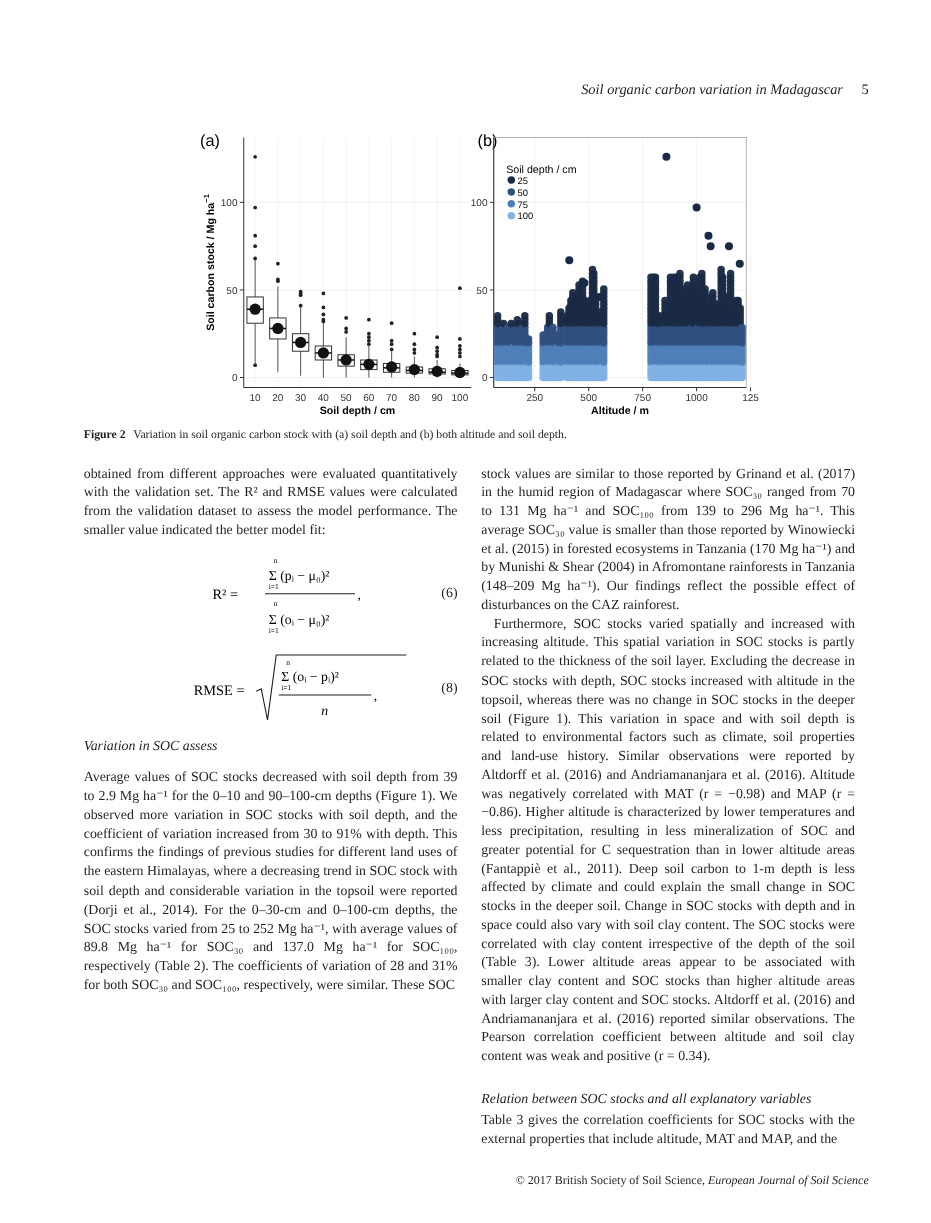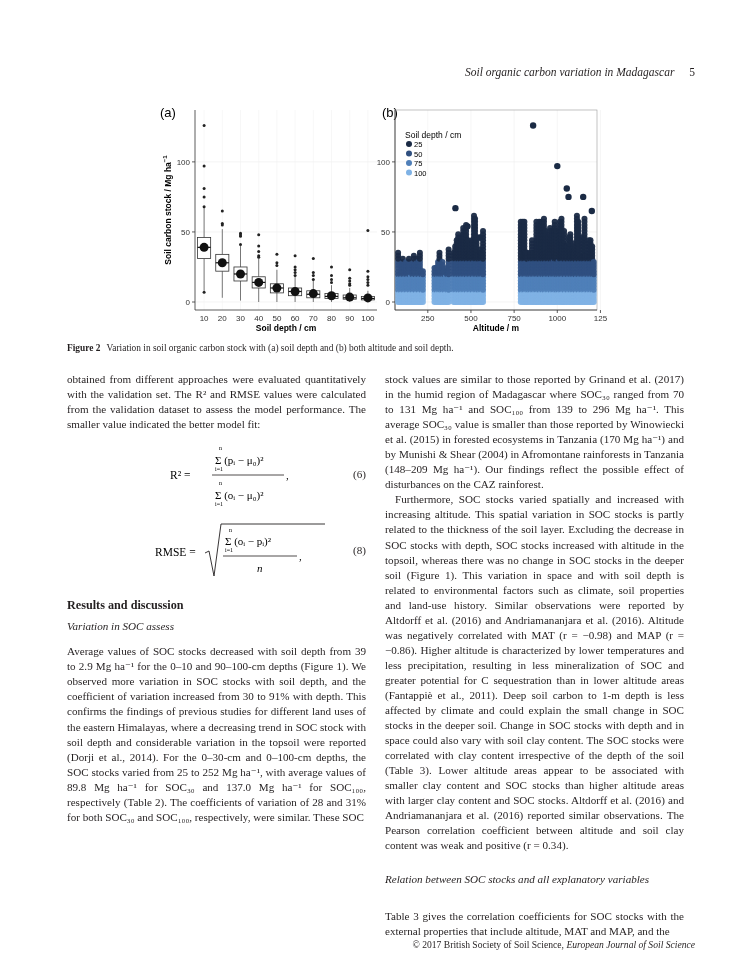--- a/index.html
+++ b/index.html
@@ -2056,27 +2056,26 @@
       <path d="M 50 33 L 54 31 L 59 56 L 66 4 L 170 4" fill="none" stroke="#231f20" stroke-width="0.9"></path>
       <text x="74" y="12" font-size="6" font-family="Liberation Serif, serif">n</text>
       <text id="eq11num" x="70" y="25" font-size="11" font-family="Liberation Serif, serif">Σ (oᵢ − pᵢ)²</text>
       <text x="70" y="32" font-size="6" font-family="Liberation Serif, serif">i=1</text>
       <line x1="68" y1="36" x2="142" y2="36" stroke="#231f20" stroke-width="0.8"></line>
       <text x="144" y="40" font-size="11">,</text>
       <text id="eq11den" x="102" y="52" font-size="11" font-style="italic" font-family="Liberation Serif, serif">n</text>
     </svg>
     <span class="eqnum">(8)</span>
   </div>
-  <div class="h1">Results and discussion</div>
   <div class="h2">Variation in SOC assess</div>
   <p>Average values of SOC stocks decreased with soil depth from 39 to 2.9 Mg ha⁻¹ for the 0–10 and 90–100-cm depths (Figure 1). We observed more variation in SOC stocks with soil depth, and the coefficient of variation increased from 30 to 91% with depth. This confirms the findings of previous studies for different land uses of the eastern Himalayas, where a decreasing trend in SOC stock with soil depth and considerable variation in the topsoil were reported (Dorji et al., 2014). For the 0–30-cm and 0–100-cm depths, the SOC stocks varied from 25 to 252 Mg ha⁻¹, with average values of 89.8 Mg ha⁻¹ for SOC₃₀ and 137.0 Mg ha⁻¹ for SOC₁₀₀, respectively (Table 2). The coefficients of variation of 28 and 31% for both SOC₃₀ and SOC₁₀₀, respectively, were similar. These SOC</p>
 </div>
 
 <div class="col right">
   <p>stock values are similar to those reported by Grinand et al. (2017) in the humid region of Madagascar where SOC₃₀ ranged from 70 to 131 Mg ha⁻¹ and SOC₁₀₀ from 139 to 296 Mg ha⁻¹. This average SOC₃₀ value is smaller than those reported by Winowiecki et al. (2015) in forested ecosystems in Tanzania (170 Mg ha⁻¹) and by Munishi &amp; Shear (2004) in Afromontane rainforests in Tanzania (148–209 Mg ha⁻¹). Our findings reflect the possible effect of disturbances on the CAZ rainforest.</p>
   <p class="indent">Furthermore, SOC stocks varied spatially and increased with increasing altitude. This spatial variation in SOC stocks is partly related to the thickness of the soil layer. Excluding the decrease in SOC stocks with depth, SOC stocks increased with altitude in the topsoil, whereas there was no change in SOC stocks in the deeper soil (Figure 1). This variation in space and with soil depth is related to environmental factors such as climate, soil properties and land-use history. Similar observations were reported by Altdorff et al. (2016) and Andriamananjara et al. (2016). Altitude was negatively correlated with MAT (r = −0.98) and MAP (r = −0.86). Higher altitude is characterized by lower temperatures and less precipitation, resulting in less mineralization of SOC and greater potential for C sequestration than in lower altitude areas (Fantappiè et al., 2011). Deep soil carbon to 1-m depth is less affected by climate and could explain the small change in SOC stocks in the deeper soil. Change in SOC stocks with depth and in space could also vary with soil clay content. The SOC stocks were correlated with clay content irrespective of the depth of the soil (Table 3). Lower altitude areas appear to be associated with smaller clay content and SOC stocks than higher altitude areas with larger clay content and SOC stocks. Altdorff et al. (2016) and Andriamananjara et al. (2016) reported similar observations. The Pearson correlation coefficient between altitude and soil clay content was weak and positive (r = 0.34).</p>
-  <div class="h2" style="margin-top:18px; margin-bottom:22px;">Relation between SOC stocks and all explanatory variables</div>
+  <div class="h2" style="margin-top:18px; margin-bottom:2px;">Relation between SOC stocks and all explanatory variables</div>
   <p>Table 3 gives the correlation coefficients for SOC stocks with the external properties that include altitude, MAT and MAP, and the</p>
 </div>
 
 <div class="footer">
   <span>© 2017 British Society of Soil Science, </span><i>European Journal of Soil Science</i>
 </div>
 
 </body></html>

